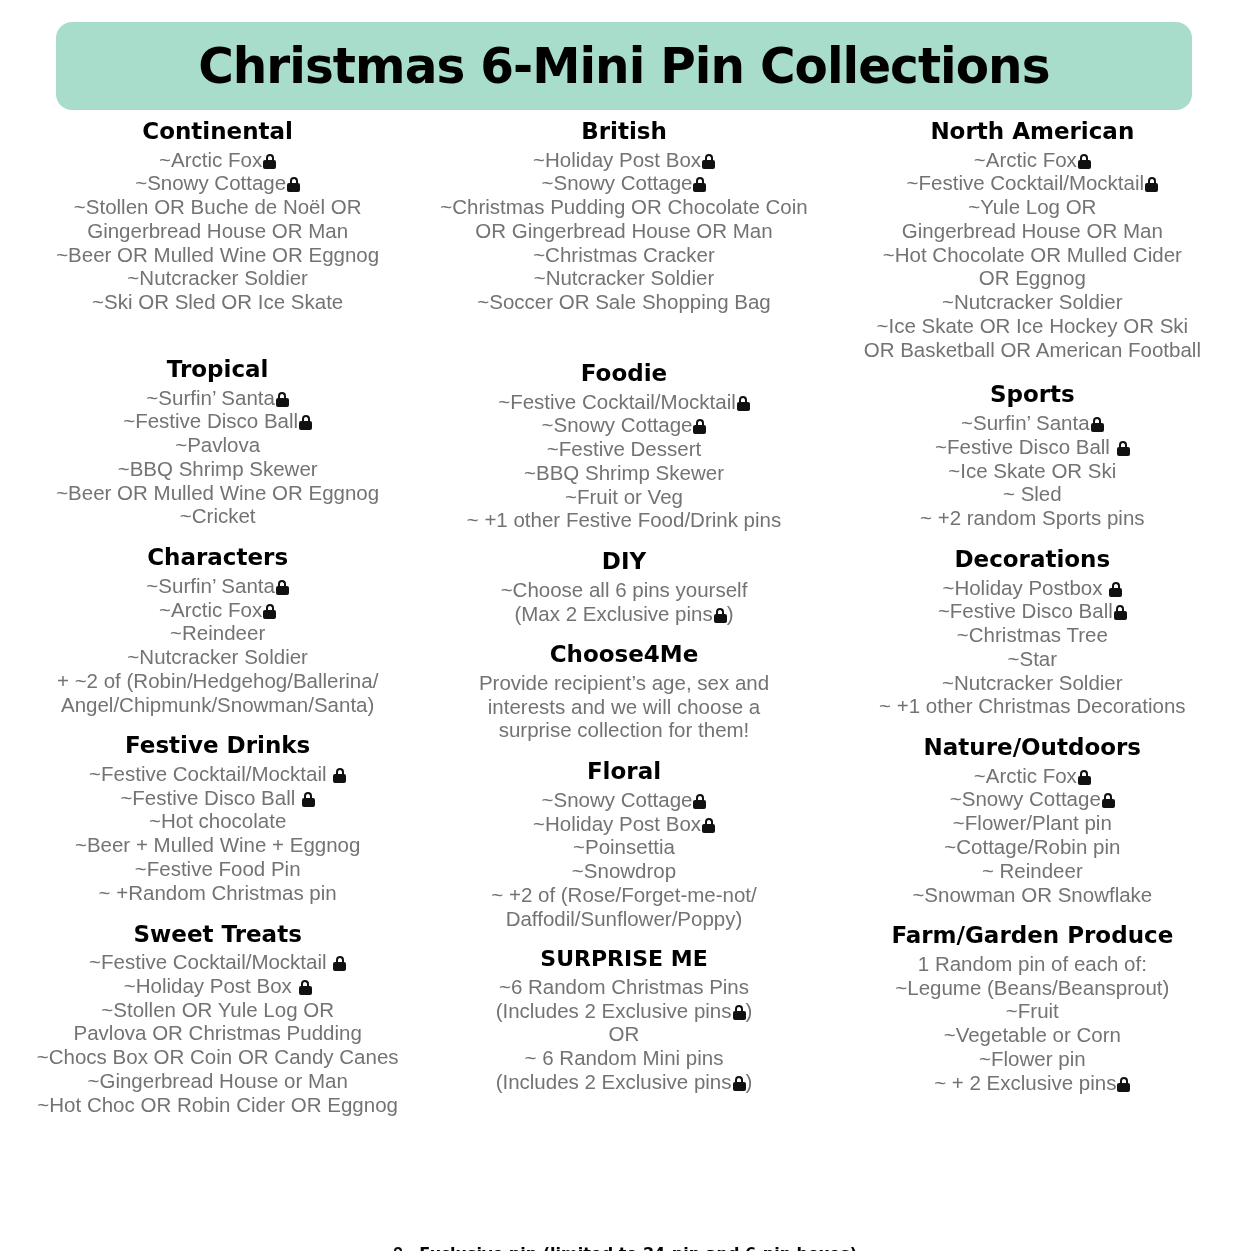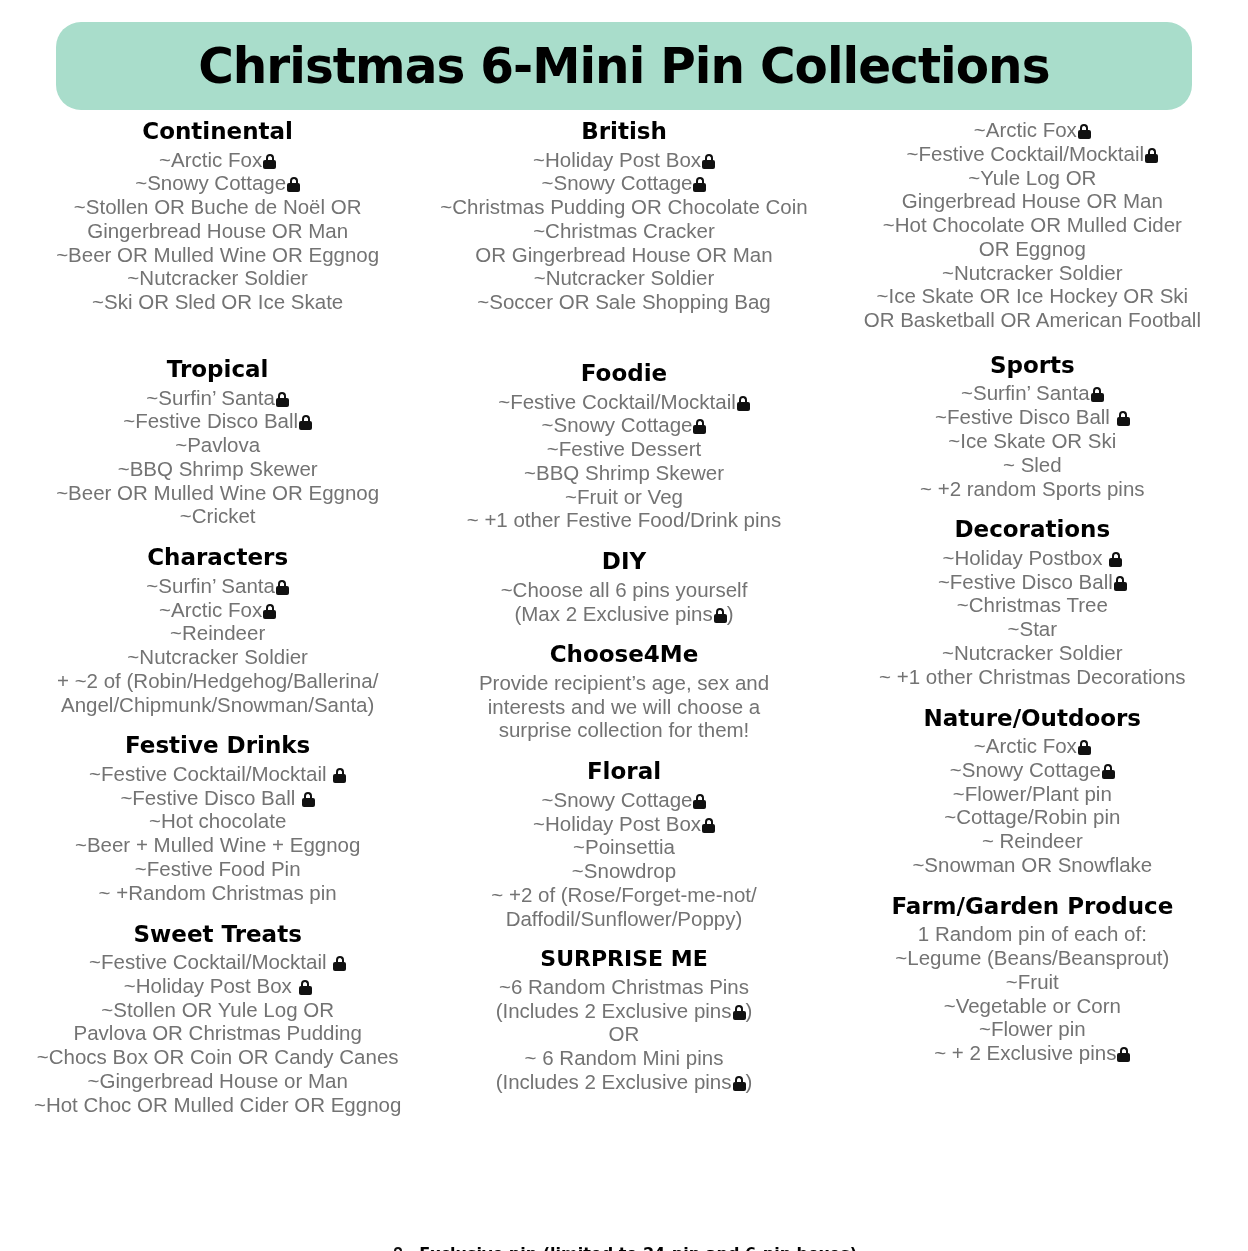--- a/index.html
+++ b/index.html
@@ -16,21 +16,21 @@
   }
   .page {
     position: relative;
     width: 1248px;
     height: 1251px;
     box-sizing: border-box;
   }
   .title-banner {
     margin: 22px 56px 0 56px;
     background: #a9ddcb;
-    border-radius: 25px;
+    border-radius: 16px;
     height: 88px;
     display: flex;
     align-items: center;
     justify-content: center;
   }
   .title-banner h1 {
     margin: 0;
     font-family: "DejaVu Sans", sans-serif;
     font-weight: bold;
     font-size: 50px;
@@ -186,34 +186,34 @@
       </div>
       <div class="block">
         <h2>Sweet Treats</h2>
         <p class="lines">
             <span class="line">~Festive Cocktail/Mocktail <span class="lock"></span></span>
             <span class="line">~Holiday Post Box <span class="lock"></span></span>
             <span class="line">~Stollen OR Yule Log OR</span>
             <span class="line">Pavlova OR Christmas Pudding</span>
             <span class="line">~Chocs Box OR Coin OR Candy Canes</span>
             <span class="line">~Gingerbread House or Man</span>
-            <span class="line">~Hot Choc OR Mulled Cider OR Eggnog</span>
+            <span class="line">~Hot Choc OR Robin Cider OR Eggnog</span>
           </p>
       </div>
     </div>
 
     <div class="col col-mid">
       <div class="block">
         <h2>British</h2>
         <p class="lines">
             <span class="line">~Holiday Post Box<span class="lock"></span></span>
             <span class="line">~Snowy Cottage<span class="lock"></span></span>
             <span class="line">~Christmas Pudding OR Chocolate Coin</span>
+            <span class="line">OR Gingerbread House OR Man</span>
             <span class="line">~Christmas Cracker</span>
-            <span class="line">OR Gingerbread House OR Man</span>
             <span class="line">~Nutcracker Soldier</span>
             <span class="line">~Soccer OR Sale Shopping Bag</span>
           </p>
       </div>
       <div class="block">
         <h2>Foodie</h2>
         <p class="lines">
             <span class="line">~Festive Cocktail/Mocktail<span class="lock"></span></span>
             <span class="line">~Snowy Cottage<span class="lock"></span></span>
             <span class="line">~Festive Dessert</span>
@@ -255,20 +255,21 @@
             <span class="line">(Includes 2 Exclusive pins<span class="lock"></span>)</span>
             <span class="line">OR</span>
             <span class="line">~ 6 Random Mini pins</span>
             <span class="line">(Includes 2 Exclusive pins<span class="lock"></span>)</span>
           </p>
       </div>
     </div>
 
     <div class="col col-right">
       <div class="block">
+        <h2>North American</h2>
         <p class="lines">
             <span class="line">~Arctic Fox<span class="lock"></span></span>
             <span class="line">~Festive Cocktail/Mocktail<span class="lock"></span></span>
             <span class="line">~Yule Log OR</span>
             <span class="line">Gingerbread House OR Man</span>
             <span class="line">~Hot Chocolate OR Mulled Cider</span>
             <span class="line">OR Eggnog</span>
             <span class="line">~Nutcracker Soldier</span>
             <span class="line">~Ice Skate OR Ice Hockey OR Ski</span>
             <span class="line">OR Basketball OR American Football</span>

